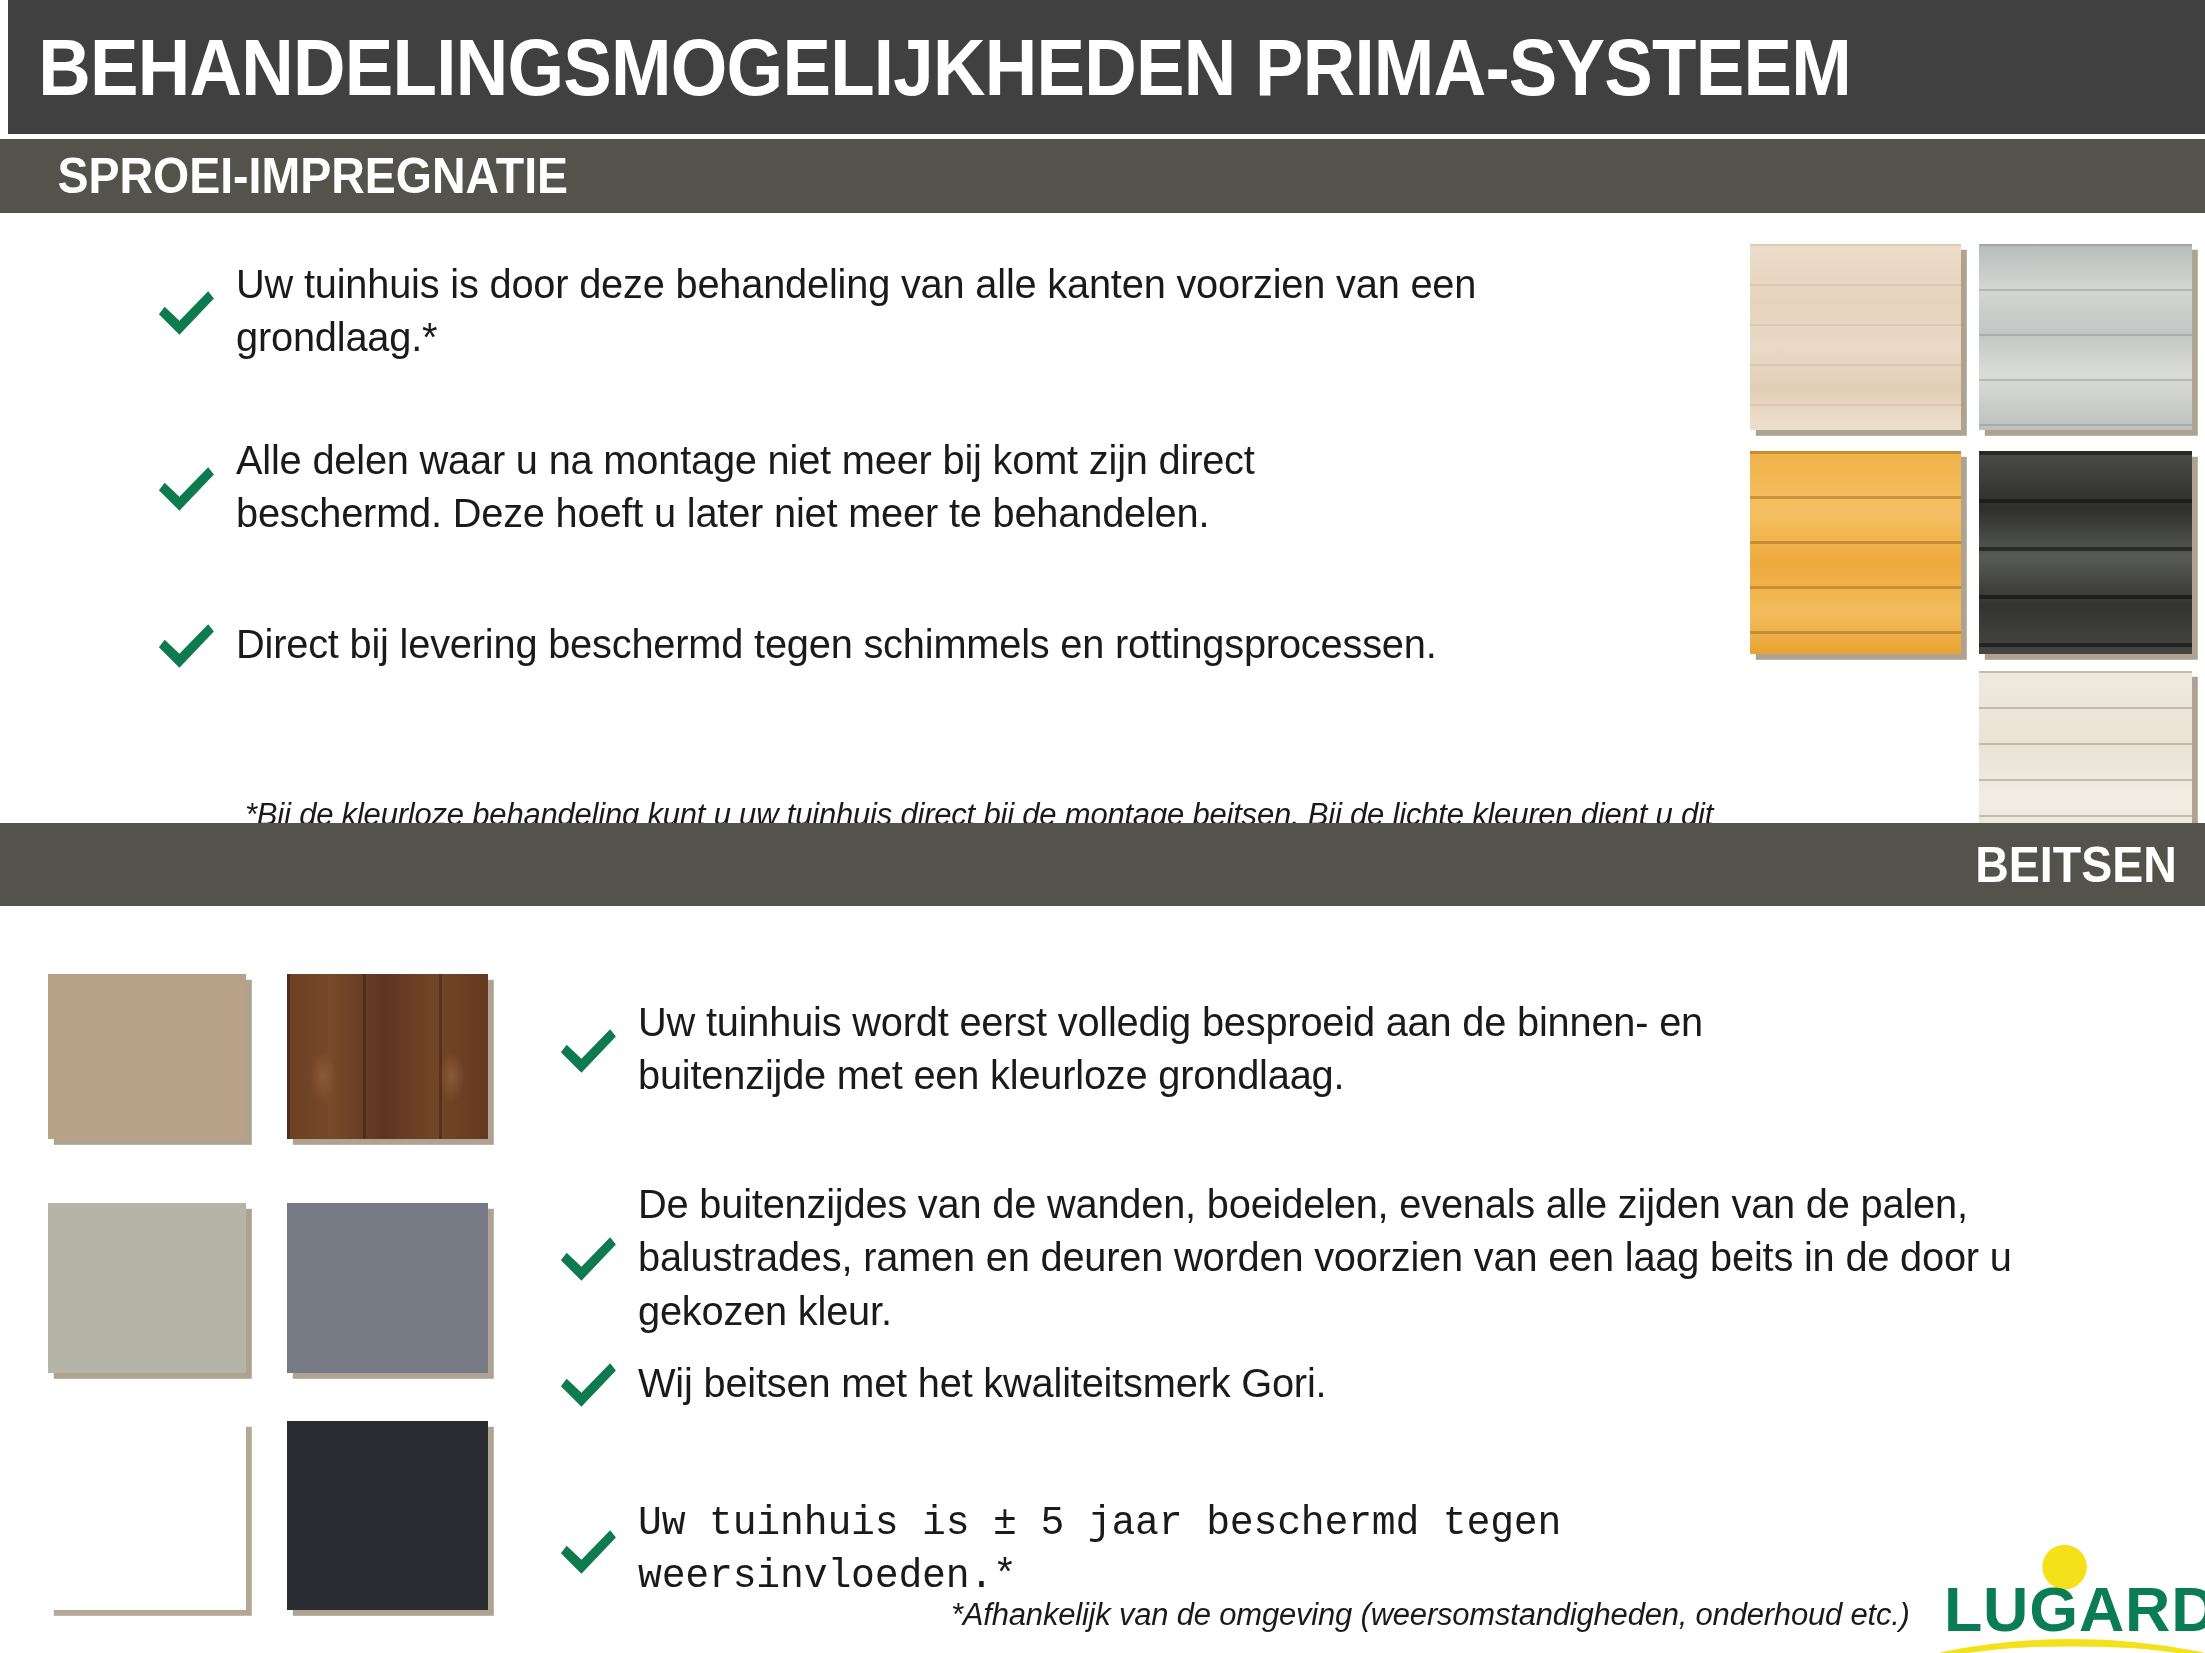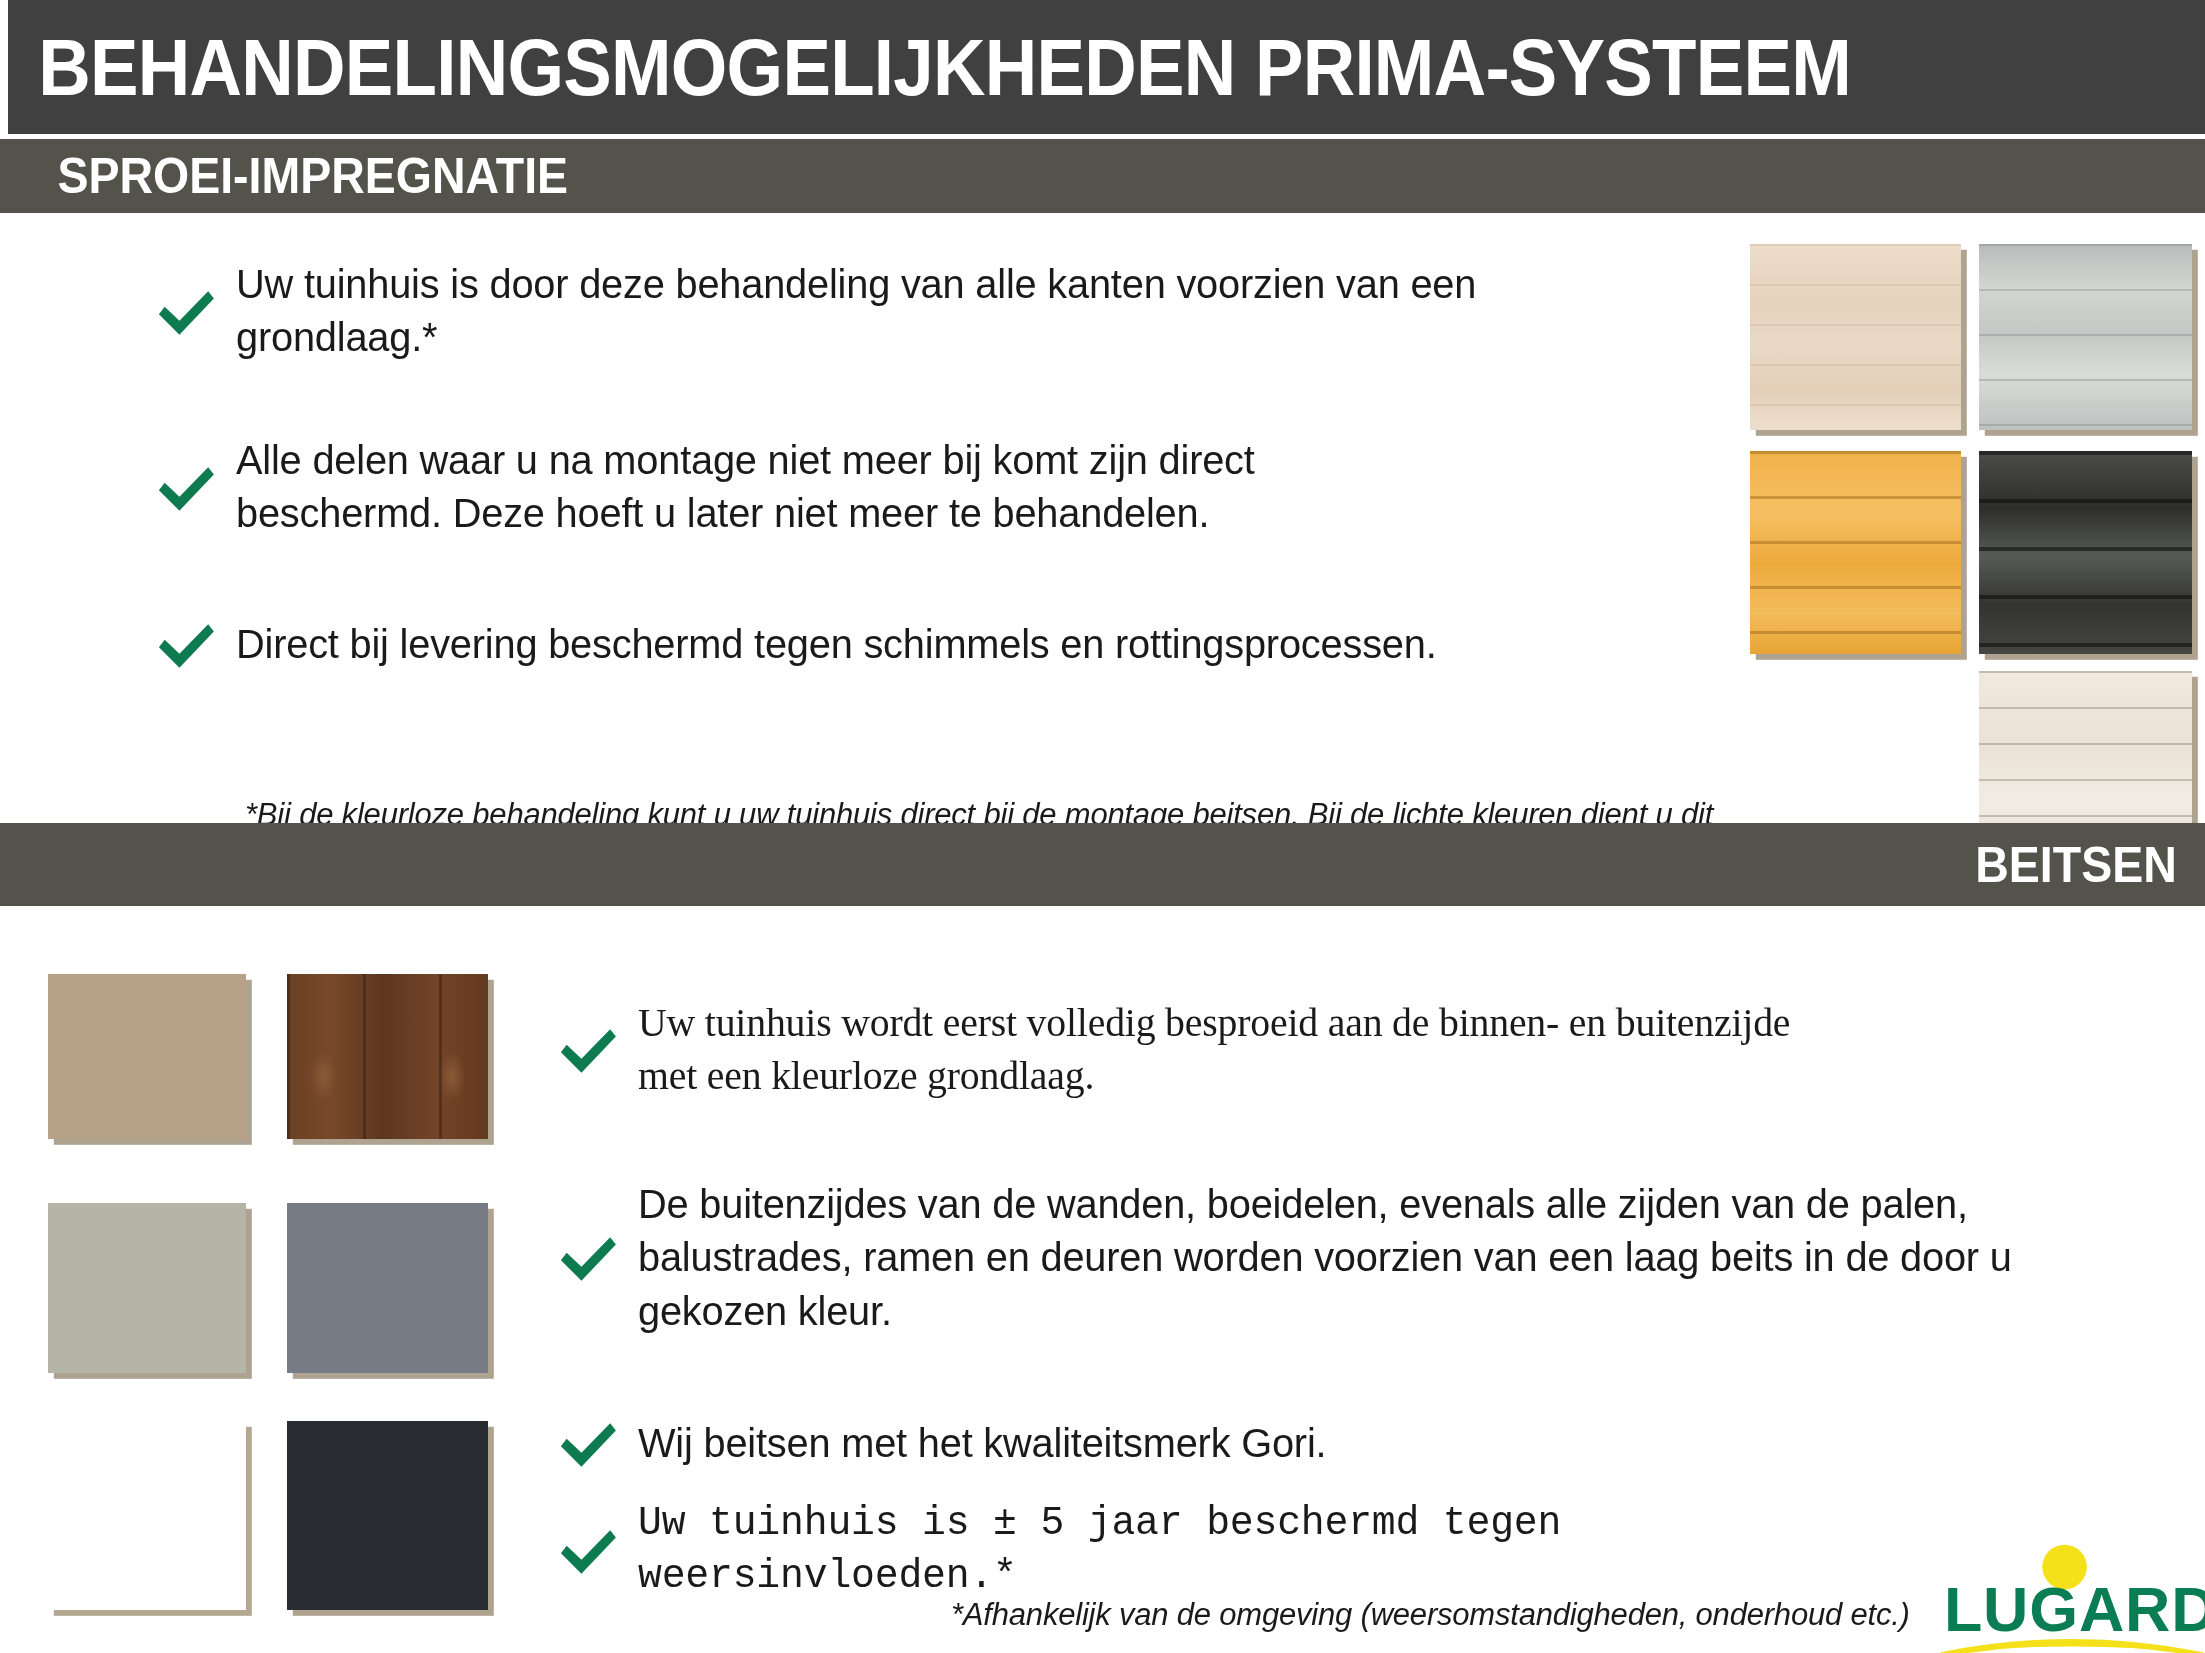--- a/index.html
+++ b/index.html
@@ -227,39 +227,39 @@
 <div class="swatch" style="left:287px; top:974px; width:201px; height:165px;">
   <div class="wood-stripes w-darkbrown"></div>
 </div>
 
 <div class="swatch" style="left:48px; top:1203px; width:198px; height:170px; background:#b5b5a7;"></div>
 <div class="swatch" style="left:287px; top:1203px; width:201px; height:170px; background:#767b85;"></div>
 
 <div class="swatch flat-white" style="left:48px; top:1421px; width:198px; height:189px;"></div>
 <div class="swatch" style="left:287px; top:1421px; width:201px; height:189px; background:#292c31;"></div>
 
-<div class="bullet-row" style="left:556px; top:996px; width:1290px;font-family:Liberation Serif, serif;">
+<div class="bullet-row" style="left:556px; top:996px; width:1290px;">
   <span class="check-icon">
     <svg viewBox="0 0 78 70">
         <path d="M6 34 L13 25 L31 42 L66 6 L73 15 L31 59 Z" fill="#0d7a4f"></path>
       </svg>
   </span>
   <span class="bullet-text">Uw tuinhuis wordt eerst volledig besproeid aan de binnen- en buitenzijde met een kleurloze grondlaag.</span>
 </div>
 
 <div class="bullet-row" style="left:556px; top:1178px; width:1546px;">
   <span class="check-icon">
     <svg viewBox="0 0 78 70">
         <path d="M6 34 L13 25 L31 42 L66 6 L73 15 L31 59 Z" fill="#0d7a4f"></path>
       </svg>
   </span>
   <span class="bullet-text">De buitenzijdes van de wanden, boeidelen, evenals alle zijden van de palen, balustrades, ramen en deuren worden voorzien van een laag beits in de door u gekozen kleur.</span>
 </div>
 
-<div class="bullet-row" style="left:556px; top:1411px; width:1290px;">
+<div class="bullet-row" style="left:556px; top:1351px; width:1290px;">
   <span class="check-icon">
     <svg viewBox="0 0 78 70">
         <path d="M6 34 L13 25 L31 42 L66 6 L73 15 L31 59 Z" fill="#0d7a4f"></path>
       </svg>
   </span>
   <span class="bullet-text">Wij beitsen met het kwaliteitsmerk Gori.</span>
 </div>
 
 <div class="bullet-row" style="left:556px; top:1497px; width:1340px;font-family:Liberation Mono, monospace;">
   <span class="check-icon">

